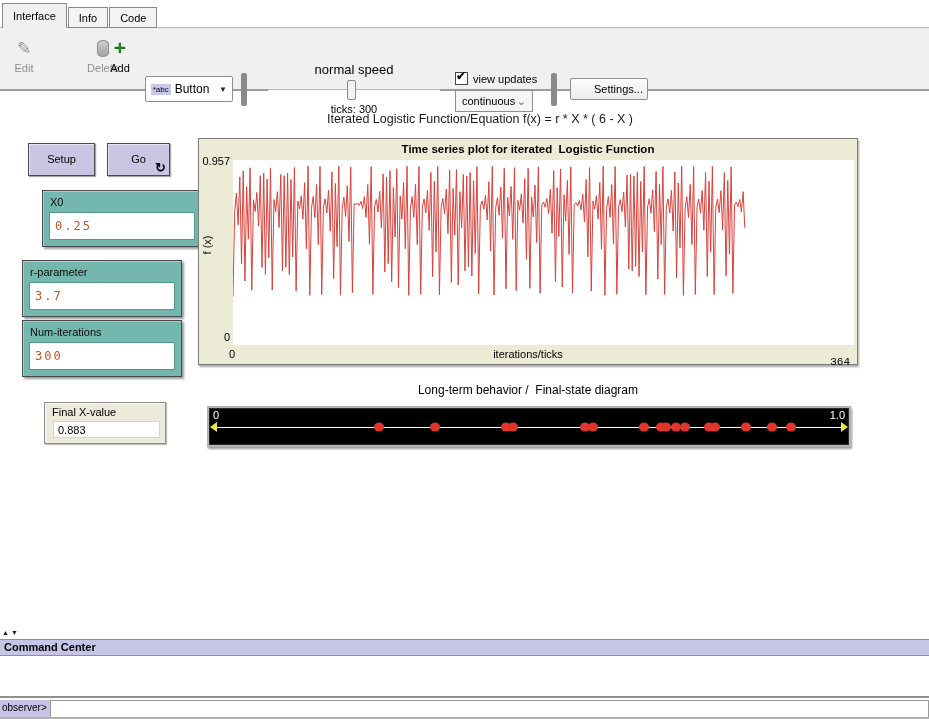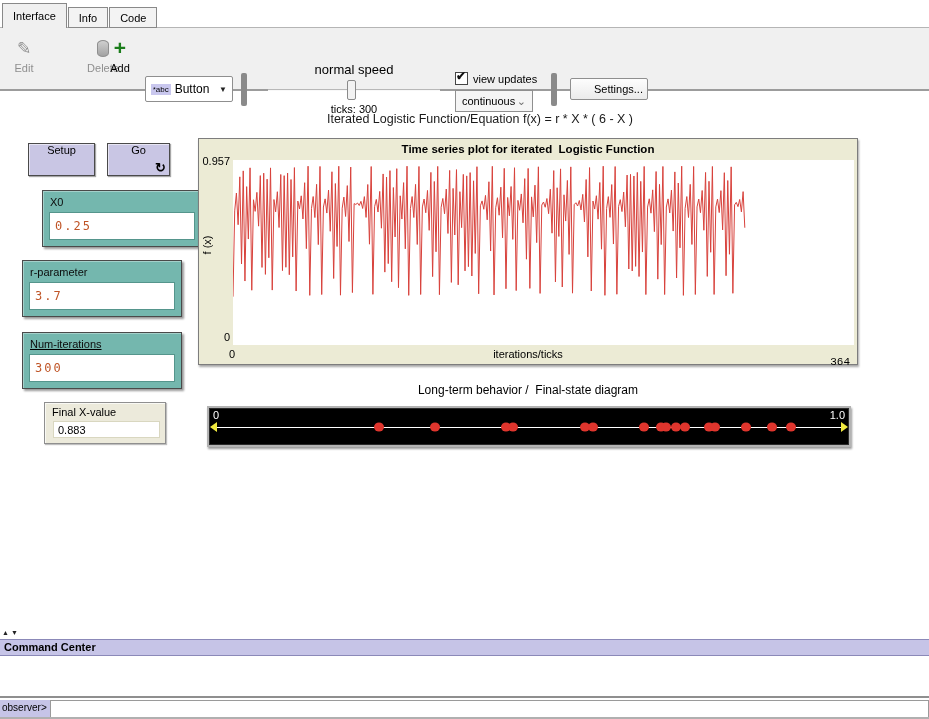--- a/index.html
+++ b/index.html
@@ -54,37 +54,37 @@
   .settings-btn { position: absolute; left: 570px; top: 50px; width: 78px; height: 22px;
                   background: linear-gradient(#fdfdfd,#ebebeb); border: 1px solid #8f8f8f; border-radius: 2px;
                   font-size: 11px; text-align: center; line-height: 20px; padding-left: 19px; }
 
   
   .note { position: absolute; left: 150px; top: 112px; width: 660px; text-align: center; font-size: 12.5px; color: #1a1a1a; }
 
   
   .nl-btn { position: absolute; background: #c9c6e4; border: 1px solid #4a4a4a; text-align: center; font-size: 11px;
             box-shadow: inset 1px 1px 0 rgba(255,255,255,.55), 1px 1px 1px rgba(0,0,0,.35); cursor: pointer; }
-  .nl-btn .cap { }
+  .nl-btn .cap { margin-top: 9px; }
   #btn-setup { left: 28px; top: 143px; width: 67px; height: 33px; }
   #btn-go { left: 107px; top: 143px; width: 63px; height: 33px; }
   .forever-ico { position: absolute; right: 3px; bottom: 0px; font-size: 13px; font-weight: bold; color: #000; }
 
   
   .nl-input { position: absolute; left: 22px; width: 160px; height: 57px; background: #74b7ae;
               border: 1px solid #4a4a4a; box-shadow: inset 1px 1px 0 rgba(255,255,255,.35), 2px 2px 2px rgba(0,0,0,.4); }
   .nl-input .ilabel { font-size: 11px; padding: 5px 0 0 7px; color: #0c0c0c; }
   .nl-input .ifield { position: absolute; left: 6px; right: 6px; bottom: 6px; height: 28px; background: #fff;
                       border: 1px solid #55958c; }
   .nl-input .ifield input { width: 100%; height: 100%; border: none; outline: none; background: transparent;
                             font-family: "DejaVu Sans Mono", monospace; font-size: 12px; color: #bf5426;
                             letter-spacing: 2px; padding-left: 5px; }
   #input-x0 { top: 190px; margin-left: 20px; }
   #input-r { top: 260px; }
-  #input-num { top: 332px; text-decoration: underline; }
+  #input-num { top: 320px; }
 
   
   .nl-monitor { position: absolute; left: 44px; top: 402px; width: 122px; height: 42px; background: #eceadb;
                 border: 1px solid #8f8f8f; box-shadow: inset 1px 1px 0 rgba(255,255,255,.7), 1px 1px 1px rgba(0,0,0,.25); }
   .nl-monitor .mlabel { font-size: 11px; padding: 3px 0 0 7px; }
   .nl-monitor .mfield { position: absolute; left: 8px; right: 5px; bottom: 5px; height: 17px; background: #fff;
                         border: 1px solid #d9d7c0; font-size: 11px; padding: 2px 0 0 4px; }
 
   
   .plot { position: absolute; left: 198px; top: 138px; width: 660px; height: 227px; background: #ecebd5;

